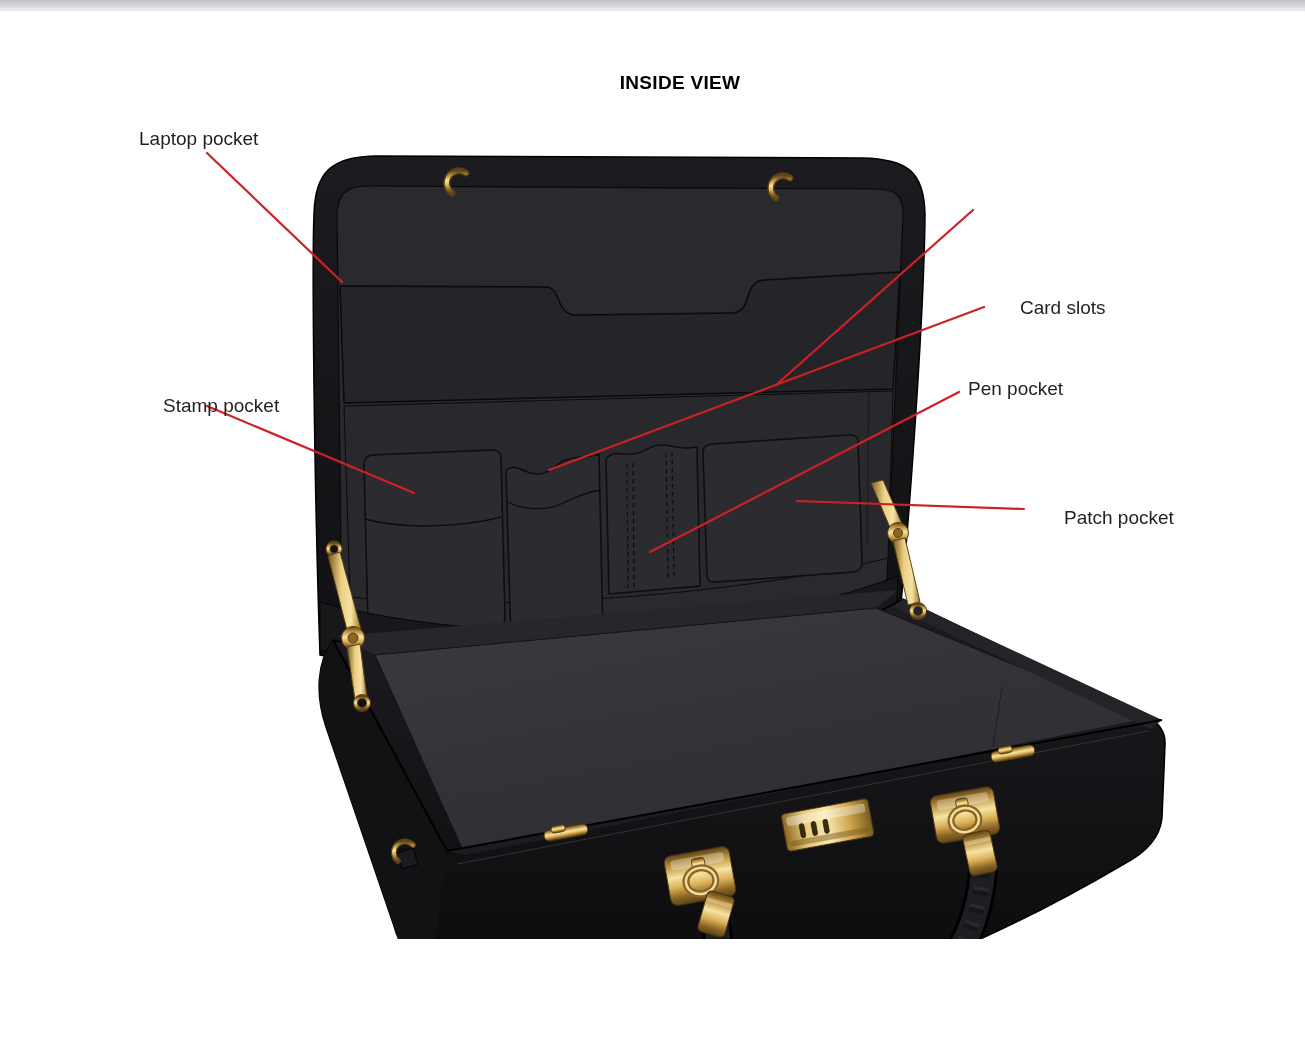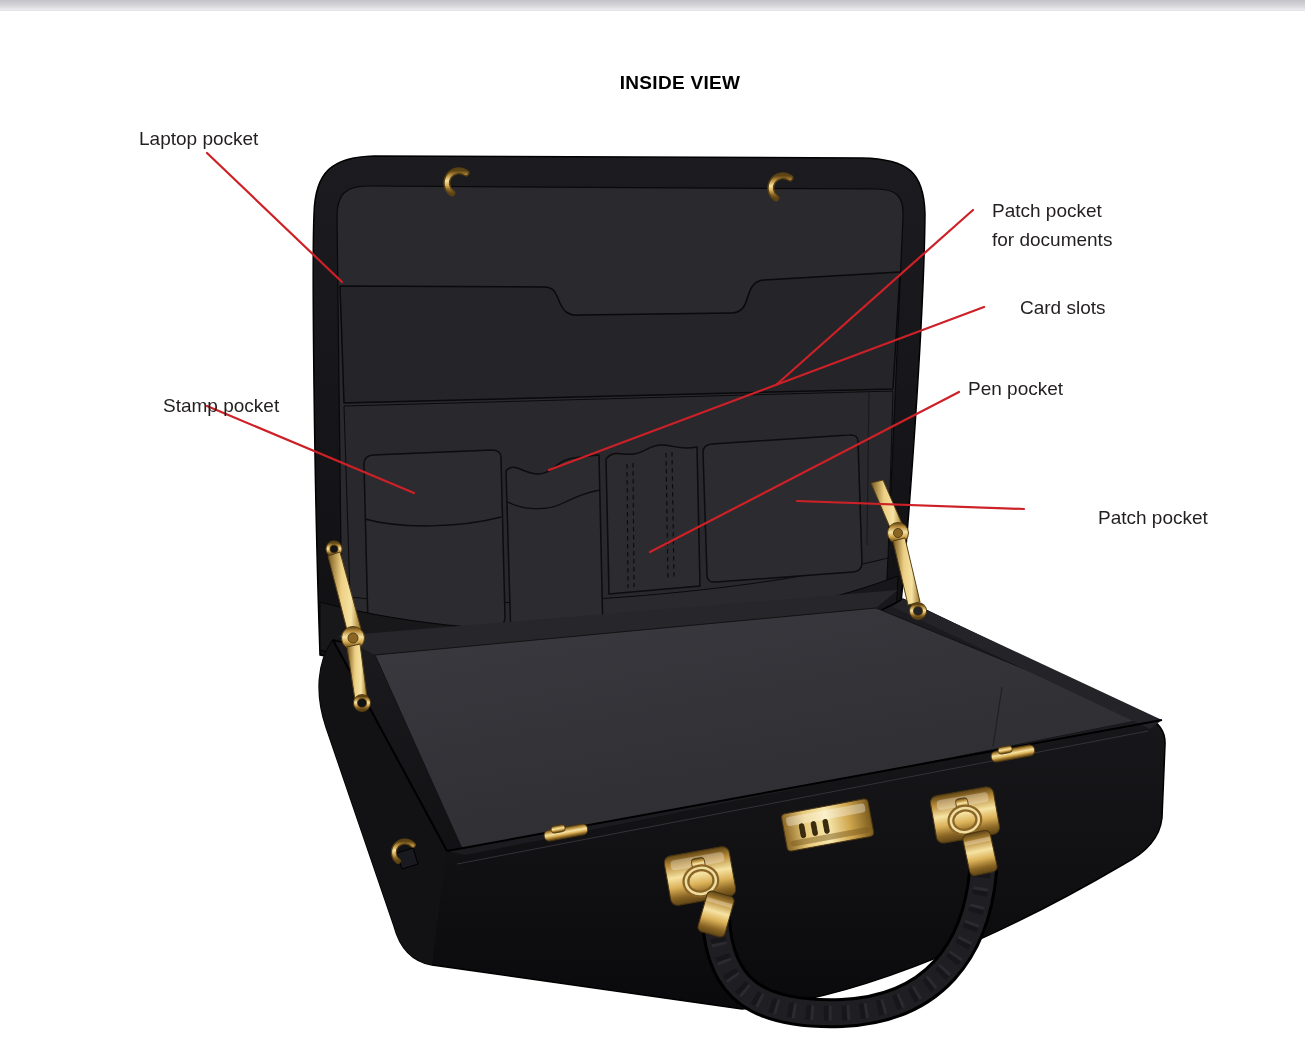--- a/index.html
+++ b/index.html
@@ -1,18 +1,18 @@
 <!DOCTYPE html>
 <html><head>
 <meta charset="utf-8">
 <style>
   html,body{margin:0;padding:0;background:#ffffff;}
   .stage{
     position:relative;
-    width:1305px;height:1049px;
+    width:1305px;height:939px;
     background:#ffffff;
     overflow:hidden;
     font-family:"Liberation Sans","DejaVu Sans",sans-serif;
   }
   .top-bar{
     position:absolute;left:0;top:0;width:100%;height:10px;
     background:linear-gradient(180deg,#c2c2c9 0%,#d6d6db 60%,#efeff2 100%);
     border-bottom:1px solid #e3e3e7;
   }
   .diagram-title{
@@ -233,23 +233,22 @@
       <path d="M973,210 L776,385"></path>
       <path d="M984,307 L549,470"></path>
       <path d="M959,392 L650,552"></path>
       <path d="M207,406 L414,493"></path>
       <path d="M797,501 L1024,509"></path>
     </g>
   </svg>
 
   <div class="callout" style="left:139px;top:125px;">Laptop pocket</div>
 
-  <div class="callout wrap" style="left:992px;top:197px;">Patch pocket for documents</div>
 
   <div class="callout" style="left:988px;top:294px;margin-left:32px;">Card slots</div>
 
   <div class="callout" style="left:968px;top:375px;">Pen pocket</div>
 
   <div class="callout" style="left:163px;top:392px;">Stamp pocket</div>
 
-  <div class="callout" style="left:1098px;top:504px;text-align:center;">Patch pocket</div>
+  <div class="callout" style="left:1064px;top:504px;text-align:center;">Patch pocket</div>
 
 </div>
 
 </body></html>

